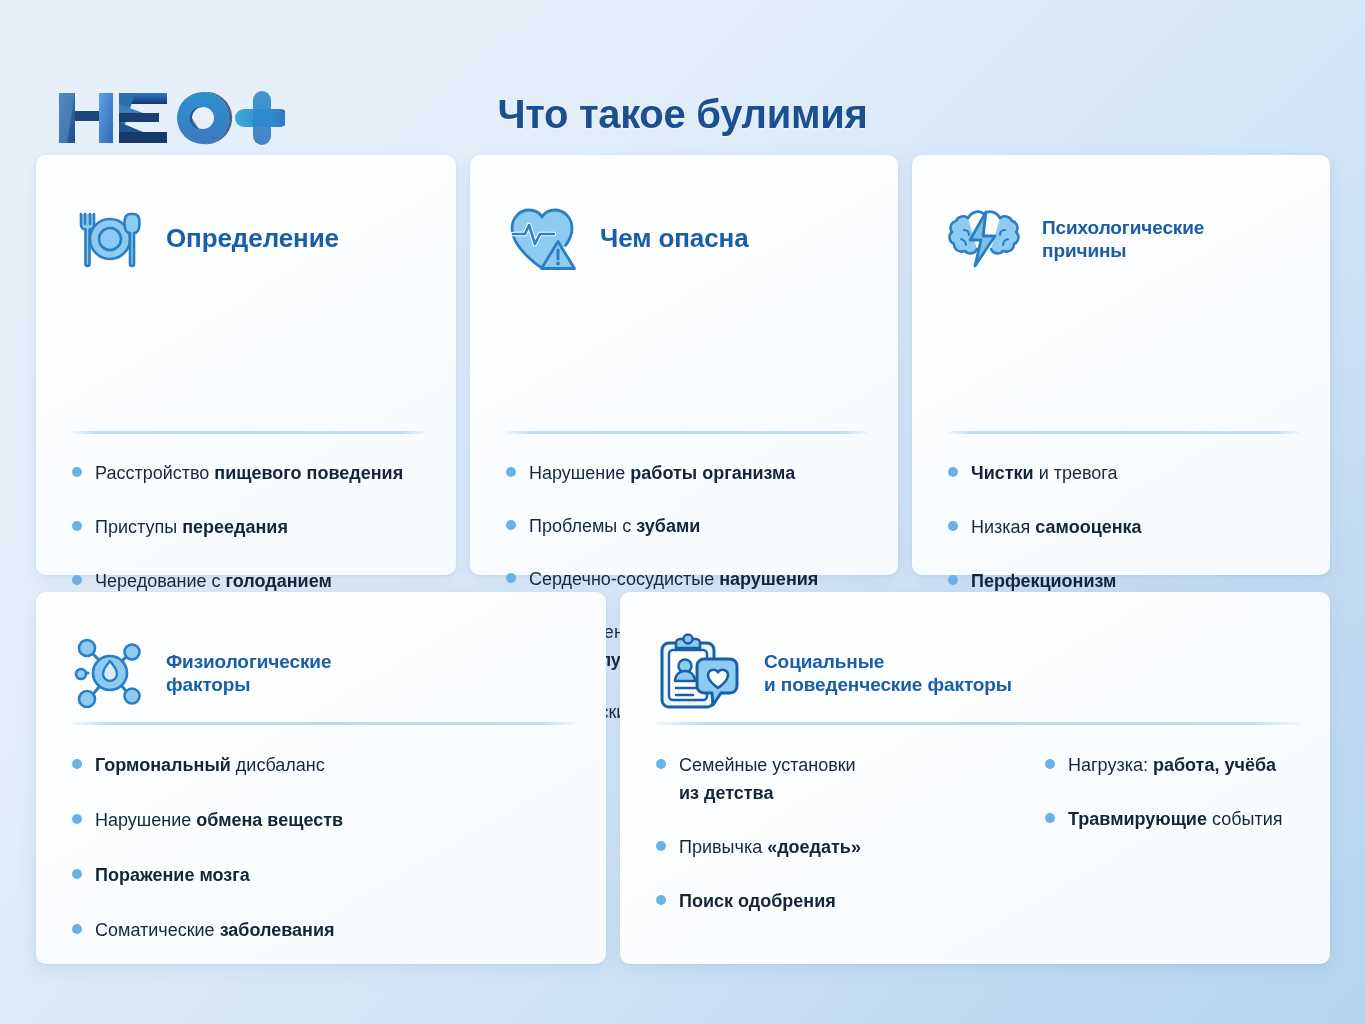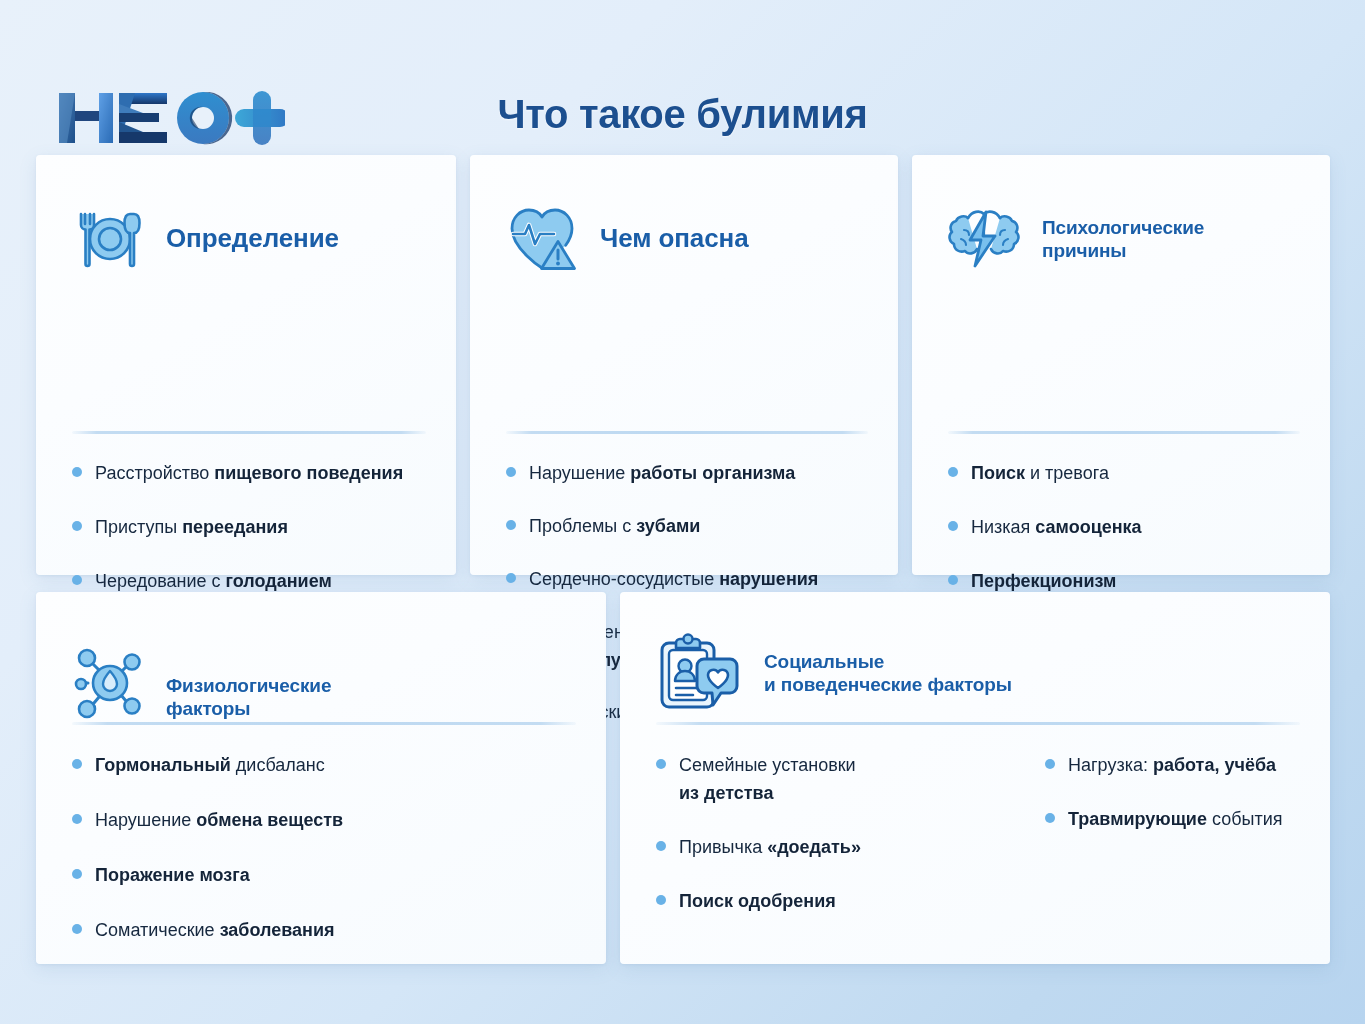--- a/index.html
+++ b/index.html
@@ -21,32 +21,32 @@
     text-align:center;
     font-size:40px;font-weight:bold;color:#1c4f8f;
     letter-spacing:-0.3px;
     text-shadow:0 1px 2px rgba(255,255,255,.65);
   }
 
   
   .card{
     position:absolute;
     background:linear-gradient(150deg,#fdfeff 0%,#fbfdff 40%,#f7fbfe 100%);
-    border-radius:4px;
+    border-radius:10px;
     box-shadow:0 5px 18px rgba(85,130,180,.13), 0 1px 3px rgba(85,130,180,.10);
   }
   .c1{left:36px;  top:155px; width:420px; height:420px;}
   .c2{left:470px; top:155px; width:428px; height:420px;}
   .c3{left:912px; top:155px; width:418px; height:420px;}
   .c4{left:36px;  top:592px; width:570px; height:372px;}
   .c5{left:620px; top:592px; width:710px; height:372px;}
 
   .card-head{display:flex;align-items:center;gap:20px;}
   .c1 .card-head,.c2 .card-head,.c3 .card-head{position:absolute;left:36px;top:42px;right:28px;height:84px;}
-  .c4 .card-head{position:absolute;left:36px;top:34px;right:28px;height:94px;align-items:flex-end;}
+  .c4 .card-head{position:absolute;left:36px;top:34px;right:28px;height:94px;}
   .c5 .card-head{position:absolute;left:36px;top:34px;right:28px;height:94px;}
 
   .icon-wrap{flex:0 0 auto;width:74px;height:74px;display:flex;align-items:center;justify-content:center;}
   .c5 .icon-wrap{width:88px;height:82px;}
   .icon-wrap svg{display:block;}
 
   .card-title{
     font-size:26px;font-weight:bold;color:#1a5ea8;line-height:1.22;
     letter-spacing:-0.1px;
   }
@@ -247,21 +247,21 @@
           </g>
           <path d="M38 6 22 34h11l-6 26 20-30H35z" fill="#79c0ee" stroke="#2a7fc4" stroke-width="2.8" stroke-linejoin="round"></path>
         </svg>
       </span>
       <div class="card-title">Психологические<br>причины</div>
     </div>
     <div class="divider"></div>
     <div class="list">
         <div class="li">
           <span class="dot"></span>
-          <div class="li-text"><b>Поиск</b> и тревога</div>
+          <div class="li-text"><b>Чистки</b> и тревога</div>
         </div>
         <div class="li">
           <span class="dot"></span>
           <div class="li-text">Низкая <b>самооценка</b></div>
         </div>
         <div class="li">
           <span class="dot"></span>
           <div class="li-text"><b>Перфекционизм</b></div>
         </div>
         <div class="li">

